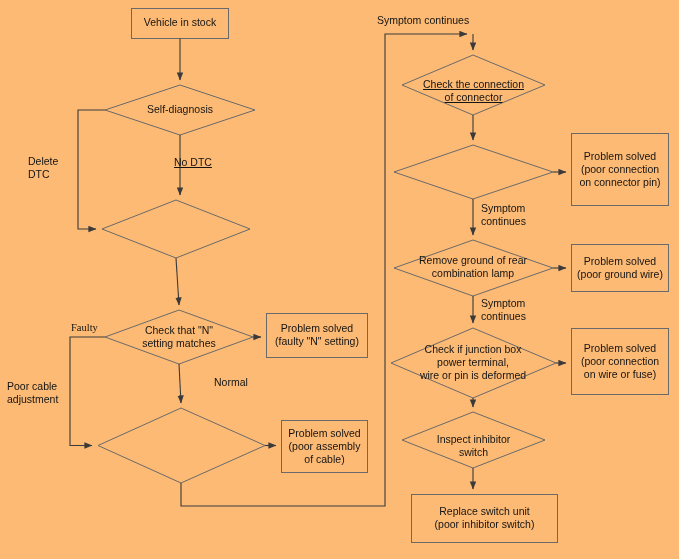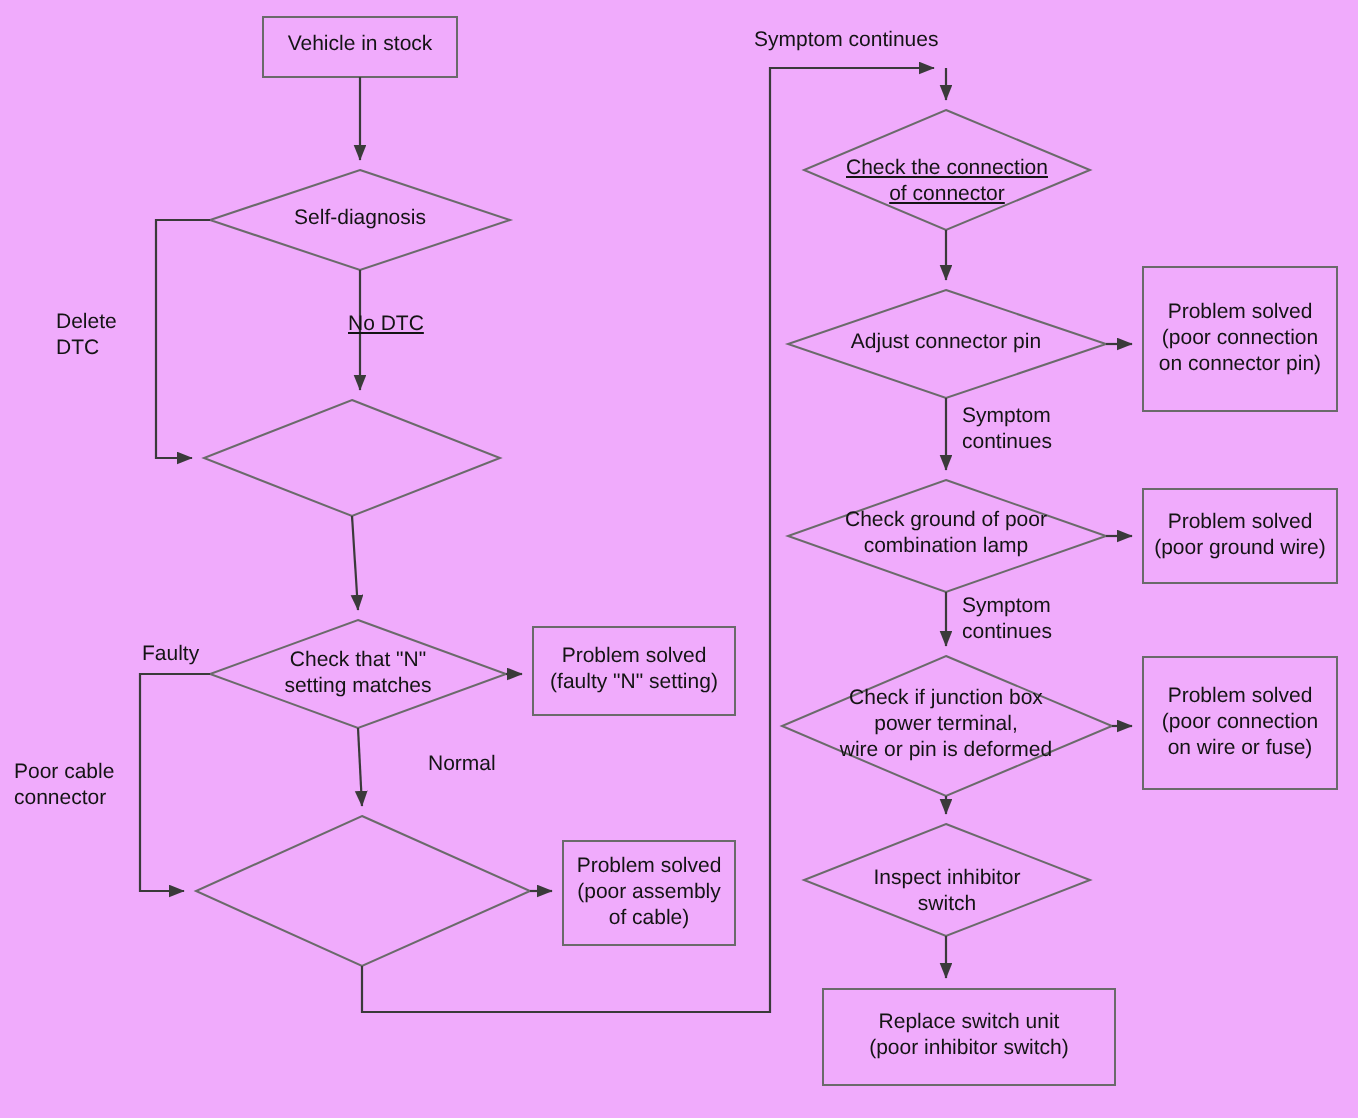--- a/index.html
+++ b/index.html
@@ -5,21 +5,21 @@
 <style>
   html,body{margin:0;padding:0;background:#ffffff;}
   body{
     font-family:"Liberation Sans","DejaVu Sans",sans-serif;
     color:#1a1a1a;
   }
   #stage{
     position:relative;
     width:679px;
     height:559px;
-    background:#f0abfc;
+    background:#fdba74;
     overflow:hidden;
   }
   #stage svg{
     position:absolute;
     top:0;left:0;
     width:679px;
     height:559px;
   }
   .node-text{
     position:absolute;
@@ -121,35 +121,34 @@
 
   <div class="node-text" style="left:282px;top:427px;width:85px;">Problem solved
 (poor assembly
 of cable)</div>
 
   <div class="edge-label" style="left:28px;top:155px;width:64px;text-align:left;">Delete
 DTC</div>
 
   <div class="edge-label" style="left:174px;top:156px;width:70px;text-align:left;text-decoration:underline;">No DTC</div>
 
-  <div class="edge-label" style="left:71px;top:321px;width:60px;text-align:left;">Faulty</div>
+  <div class="edge-label" style="left:71px;top:321px;width:60px;text-align:left;font-family:Liberation Serif, serif;">Faulty</div>
 
   <div class="edge-label" style="left:7px;top:380px;width:78px;text-align:left;">Poor cable
-connector</div>
+adjustment</div>
 
   <div class="edge-label" style="left:186px;top:376px;width:60px;text-align:left;padding-left:28px;">Normal</div>
 
   <div class="edge-label" style="left:377px;top:14px;width:130px;text-align:left;">Symptom continues</div>
 
   <div class="node-text" style="left:402px;top:78px;width:143px;text-decoration:underline;">Check the connection
 of connector</div>
 
-  <div class="node-text" style="left:398px;top:165px;width:150px;">Adjust connector pin</div>
 
-  <div class="node-text" style="left:398px;top:254px;width:150px;">Check ground of poor
+  <div class="node-text" style="left:398px;top:254px;width:150px;">Remove ground of rear
 combination lamp</div>
 
   <div class="node-text" style="left:395px;top:343px;width:156px;">Check if junction box
 power terminal,
 wire or pin is deformed</div>
 
   <div class="node-text" style="left:405px;top:433px;width:137px;">Inspect inhibitor
 switch</div>
 
   <div class="node-text" style="left:572px;top:150px;width:96px;">Problem solved

